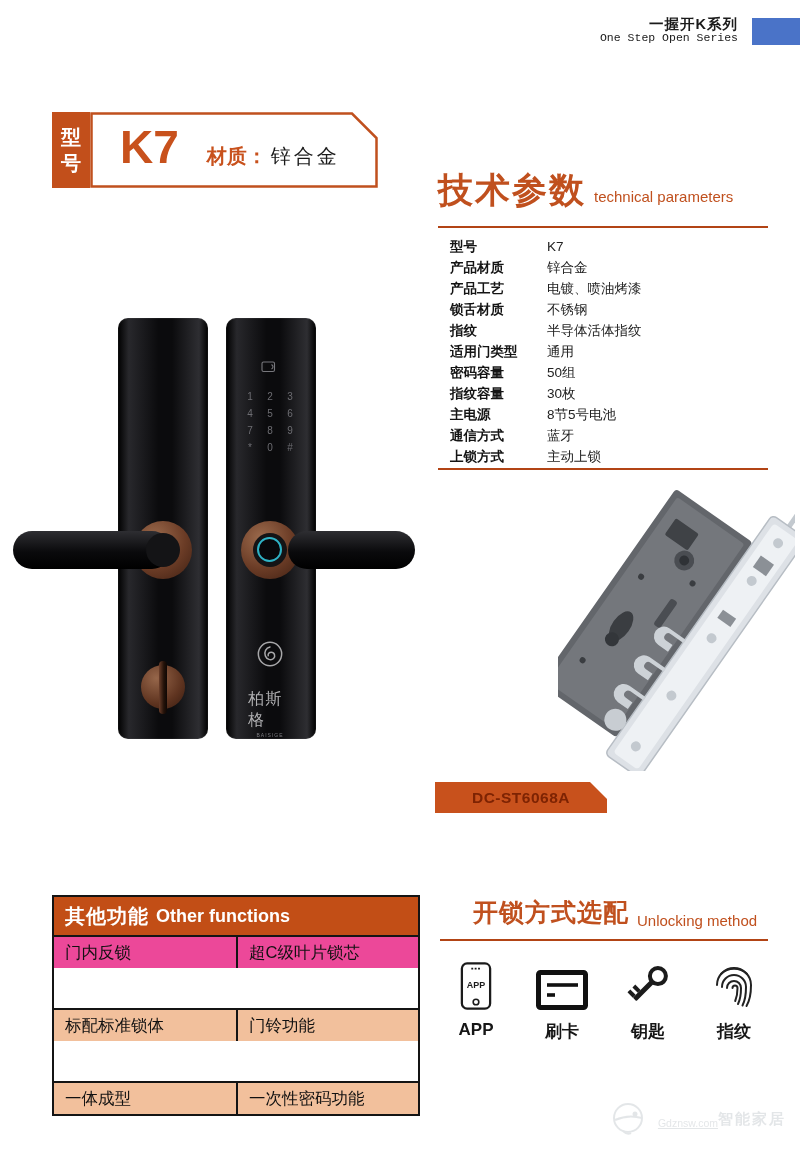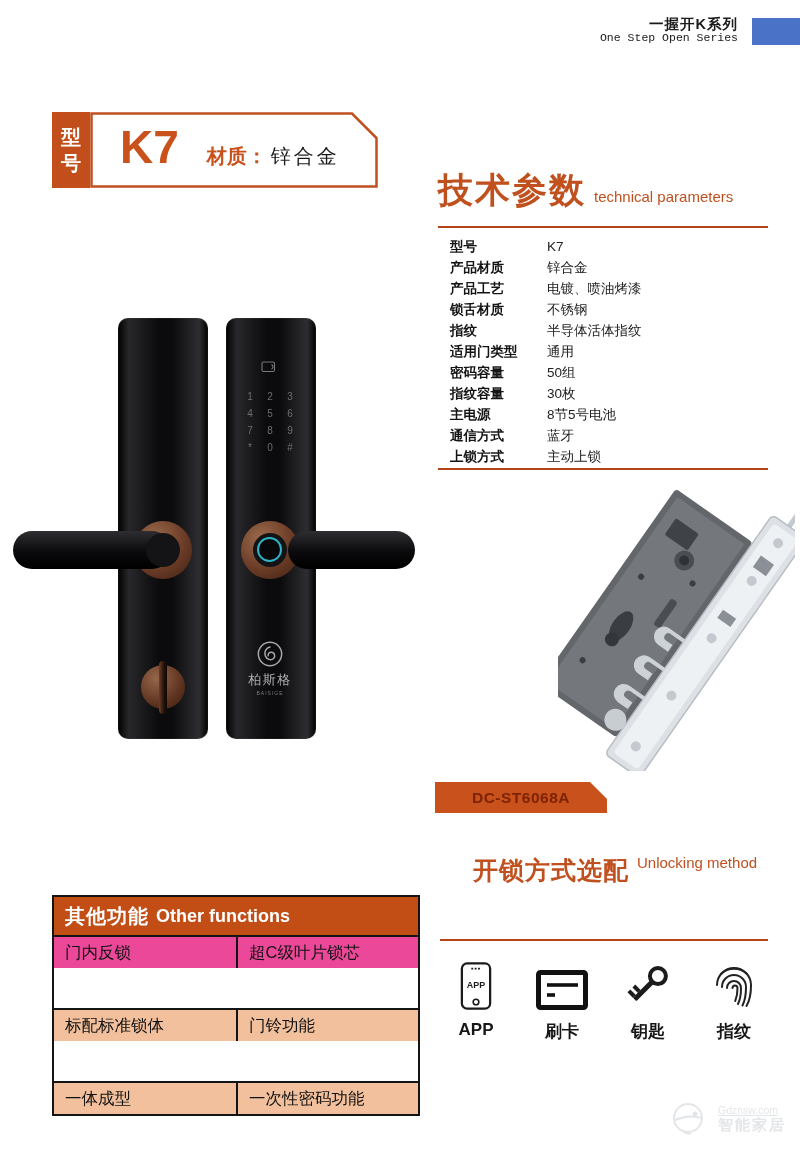--- a/index.html
+++ b/index.html
@@ -55,21 +55,21 @@
   .thumbturn{position:absolute;left:141px;top:665px;width:44px;height:44px;border-radius:50%;z-index:2;
     background:radial-gradient(circle at 35% 30%,#96664a,#5f3420 60%,#371b10);}
   .thumbturn-bar{position:absolute;left:159px;top:661px;width:8px;height:53px;border-radius:4px;z-index:3;
     background:linear-gradient(90deg,#6b3e2a,#241209 60%,#0e0704);}
 
   .card-reader{position:absolute;left:261px;top:360px;z-index:2;}
   .keypad{position:absolute;left:240px;top:388px;width:60px;display:grid;grid-template-columns:repeat(3,1fr);z-index:2;}
   .key{height:17px;display:flex;align-items:center;justify-content:center;color:#6d6d72;font-size:10px;}
 
   .logo-wrap{position:absolute;left:248px;top:640px;width:44px;display:flex;flex-direction:column;align-items:center;z-index:2;}
-  .logo-name{font-size:13px;color:#b0b0b2;letter-spacing:1.5px;margin-top:3px;}
+  .logo-name{font-size:16px;color:#b0b0b2;letter-spacing:1.5px;margin-top:21px;}
   .logo-sub{font-size:5px;color:#7c7c80;letter-spacing:1px;margin-top:1px;}
 
   
   .mortise{position:absolute;left:558px;top:486px;}
 
   
   .badge{position:absolute;left:435px;top:782px;width:172px;height:31px;background:#c8511c;
     clip-path:polygon(0 0,calc(100% - 17px) 0,100% 17px,100% 100%,0 100%);
     color:#7d2303;font-weight:700;font-size:15.5px;display:flex;align-items:center;justify-content:center;letter-spacing:.5px;}
 
@@ -77,32 +77,32 @@
   .of{position:absolute;left:52px;top:895px;width:368px;border:2.5px solid #141414;box-sizing:border-box;}
   .of-header{height:38px;background:#c24e16;color:#fff;display:flex;align-items:center;padding-left:11px;}
   .of-title-cn{font-size:20px;font-weight:700;letter-spacing:1px;}
   .of-title-en{font-size:18px;font-weight:700;margin-left:7px;}
   .of-row{display:grid;grid-template-columns:184px 1fr;border-top:2.5px solid #141414;background:#ec4899;}
   .of-row.alt{background:#f2c09c;margin-top:40px;}
   .of-cell{height:31px;display:flex;align-items:center;padding-left:11px;font-size:16.5px;color:#111;}
   .of-cell.first{border-right:2.5px solid #141414;}
 
   
-  .ul-title{position:absolute;left:473px;top:854px;display:flex;align-items:flex-start;}
+  .ul-title{position:absolute;left:473px;top:896px;display:flex;align-items:flex-end;}
   .ul-cn{font-size:25px;font-weight:700;color:#c0501e;letter-spacing:1px;}
   .ul-en{font-size:15px;color:#c0501e;margin-left:8px;}
   #ul-rule{left:440px;top:939px;width:328px;}
   .methods{position:absolute;left:438px;top:957px;width:334px;display:flex;justify-content:space-between;}
   .method{width:76px;display:flex;flex-direction:column;align-items:center;}
   .m-icon{height:54px;display:flex;align-items:flex-end;justify-content:center;}
   .m-label{font-size:17px;font-weight:700;color:#161616;margin-top:9px;}
 
   
   .watermark{position:absolute;right:14px;bottom:16px;display:flex;align-items:center;gap:7px;opacity:.5;}
-  .wm-text{display:flex;flex-direction:column;}
+  .wm-text{display:flex;flex-direction:row;align-items:flex-end;}
   .wm-line1{font-size:10.5px;color:#c9ced2;text-decoration:underline;}
   .wm-line2{font-size:15px;font-weight:700;color:#c9ced2;letter-spacing:2px;}
 </style>
 </head>
 <body>
 
 <div class="page">
 
   <div class="series-cn">一握开K系列</div>
   <div class="series-en">One Step Open Series</div>

